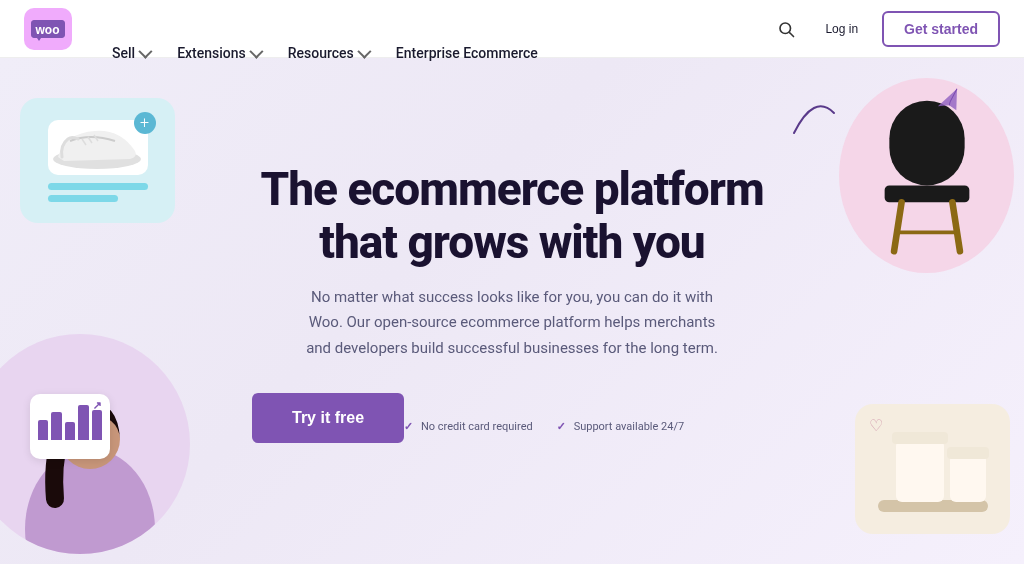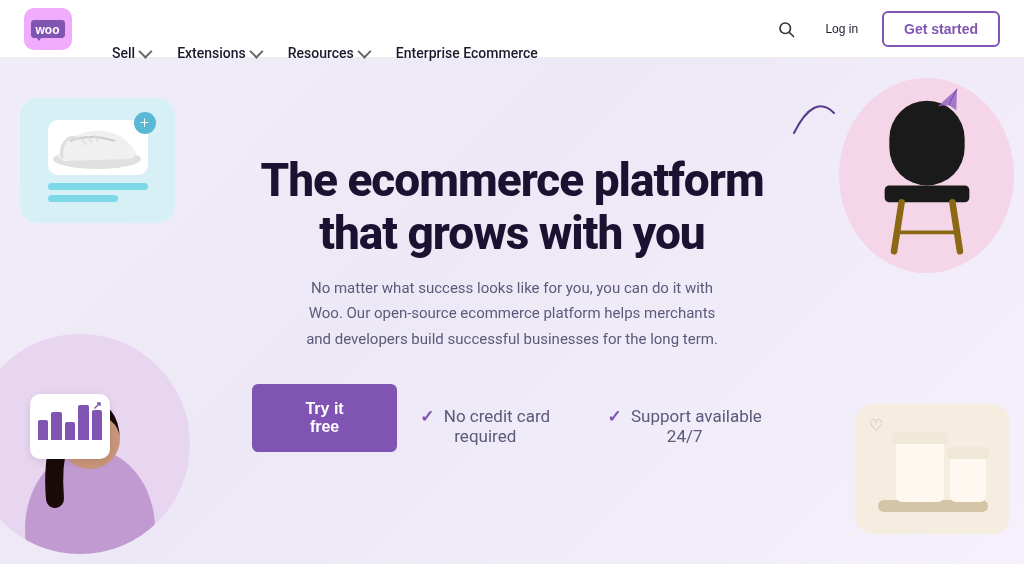--- a/index.html
+++ b/index.html
@@ -145,21 +145,21 @@
       border-radius: 6px;
       cursor: pointer;
       display: inline-block;
       margin-bottom: 16px;
     }
     .hero-badges {
       display: flex;
       align-items: center;
       justify-content: flex-start;
       gap: 24px;
-      font-size: 17px;
+      font-size: 11px;
       color: #5a5a7a;
     }
     .badge-check {
       color: #7f54b3;
       font-weight: 700;
       margin-right: 5px;
     }
 
     
     .deco-shoe {

